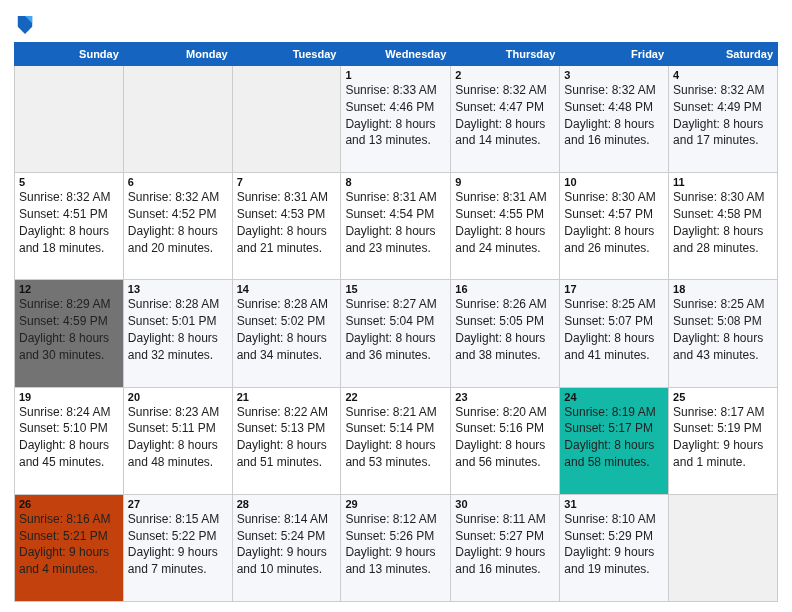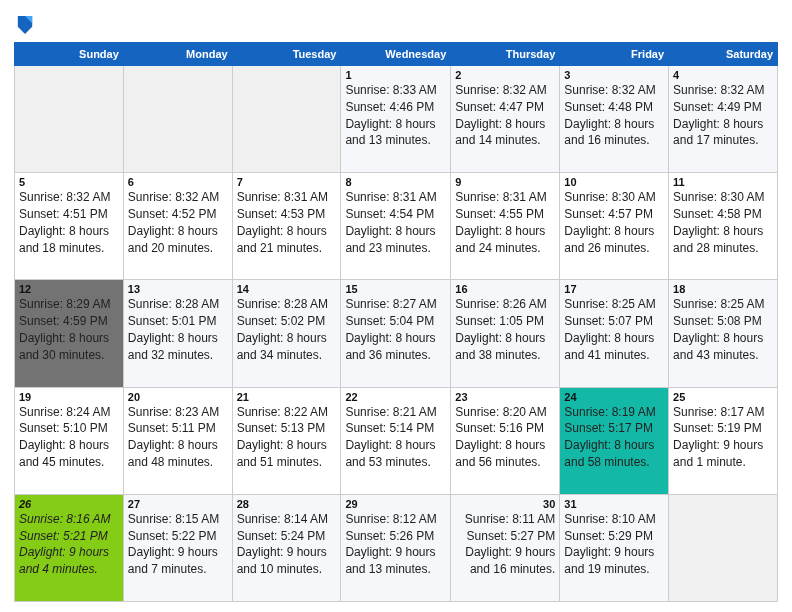--- a/index.html
+++ b/index.html
@@ -273,21 +273,21 @@
               <div>Sunrise: 8:27 AM</div>
               <div>Sunset: 5:04 PM</div>
               <div>Daylight: 8 hours</div>
               <div>and 36 minutes.</div>
             </div>
           </td>
           <td style="background: rgb(245, 247, 250);">
             <div class="day-number">16</div>
             <div class="day-info">
               <div>Sunrise: 8:26 AM</div>
-              <div>Sunset: 1:05 PM</div>
+              <div>Sunset: 5:05 PM</div>
               <div>Daylight: 8 hours</div>
               <div>and 38 minutes.</div>
             </div>
           </td>
           <td style="background: rgb(245, 247, 250);">
             <div class="day-number">17</div>
             <div class="day-info">
               <div>Sunrise: 8:25 AM</div>
               <div>Sunset: 5:07 PM</div>
               <div>Daylight: 8 hours</div>
@@ -363,21 +363,21 @@
             <div class="day-number">25</div>
             <div class="day-info">
               <div>Sunrise: 8:17 AM</div>
               <div>Sunset: 5:19 PM</div>
               <div>Daylight: 9 hours</div>
               <div>and 1 minute.</div>
             </div>
           </td>
         </tr>
         <tr>
-          <td style="background: #84cc16; font-style: italic;">
+          <td style="background: #c2410c;">
             <div class="day-number">26</div>
             <div class="day-info">
               <div>Sunrise: 8:16 AM</div>
               <div>Sunset: 5:21 PM</div>
               <div>Daylight: 9 hours</div>
               <div>and 4 minutes.</div>
             </div>
           </td>
           <td style="background: rgb(245, 247, 250);">
             <div class="day-number">27</div>
@@ -399,21 +399,21 @@
           </td>
           <td style="background: rgb(245, 247, 250);">
             <div class="day-number">29</div>
             <div class="day-info">
               <div>Sunrise: 8:12 AM</div>
               <div>Sunset: 5:26 PM</div>
               <div>Daylight: 9 hours</div>
               <div>and 13 minutes.</div>
             </div>
           </td>
-          <td style="background: rgb(245, 247, 250); text-align: right;">
+          <td style="background: rgb(245, 247, 250);">
             <div class="day-number">30</div>
             <div class="day-info">
               <div>Sunrise: 8:11 AM</div>
               <div>Sunset: 5:27 PM</div>
               <div>Daylight: 9 hours</div>
               <div>and 16 minutes.</div>
             </div>
           </td>
           <td style="background: rgb(245, 247, 250);">
             <div class="day-number">31</div>

